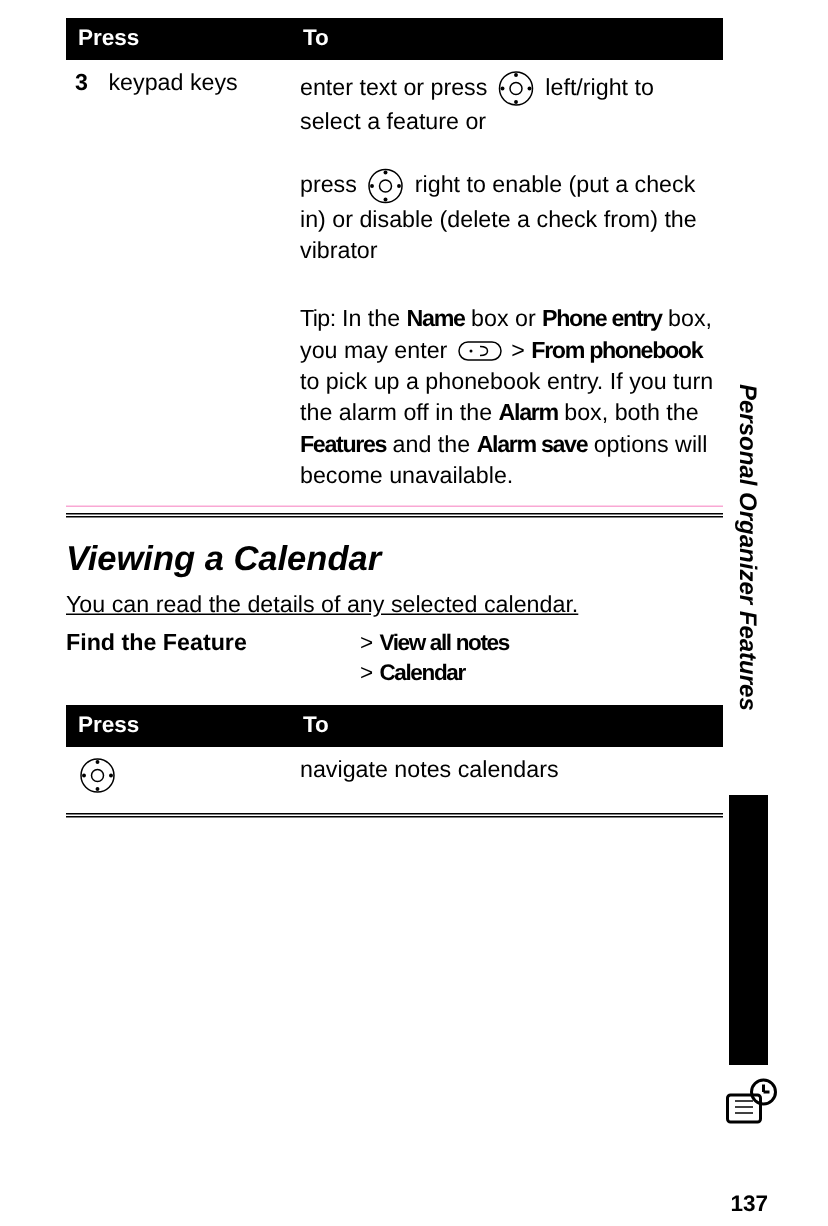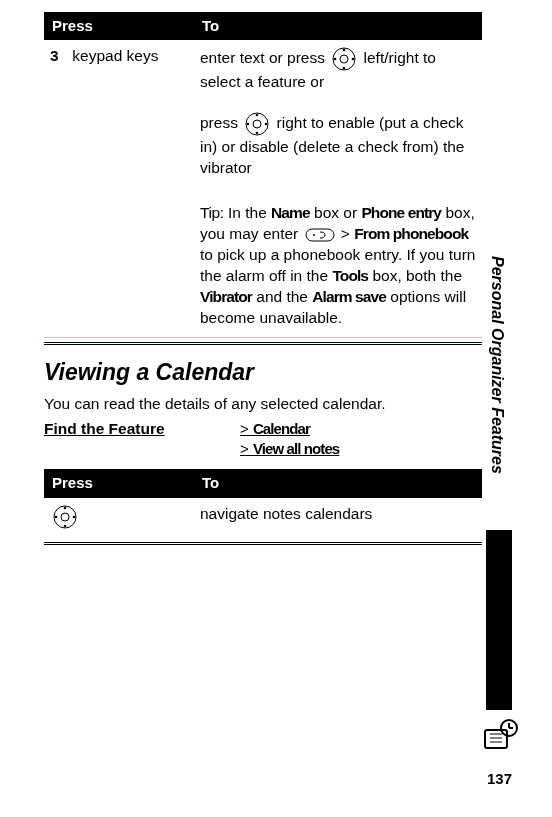--- a/index.html
+++ b/index.html
@@ -29,21 +29,21 @@
     height: 330px;
     font-style: italic;
     font-weight: bold;
     font-size: 16px;
     writing-mode: vertical-rl;
     text-align: center;
   }
   .page-num {
     position: absolute;
     right: 40px;
-    bottom: 28px;
+    bottom: 4px;
     font-weight: bold;
     font-size: 15px;
   }
   .alarm-icon {
     position: absolute;
     right: 32px;
     top: 716px;
   }
   table.inst {
     width: 100%;
@@ -72,22 +72,22 @@
     display: inline-block;
     vertical-align: middle;
     margin: 0 2px;
   }
   h2.sec {
     font-style: italic;
     font-weight: bold;
     font-size: 23px;
     margin: 12px 0 6px 0;
   }
-  p.body { margin-bottom: 3px; }
-  .find-row { display: flex; margin: 4px 0 10px 0; text-decoration: underline; }
+  p.body { margin-bottom: 3px; text-decoration: underline; }
+  .find-row { display: flex; margin: 4px 0 10px 0; }
   .find-label { font-weight: bold; width: 170px; font-size: 15.5px; }
   .find-path { font-size: 15px; }
   .find-path .line { display:block; padding-left: 0; }
   .find-path .line2 { padding-left: 26px; display:block;}
   .double-rule-bot { border-top: 3px double #000; height:0; margin-top:4px; margin-bottom:6px;}
   svg { display:inline-block; vertical-align:middle; }
 </style>
 </head>
 <body>
 
@@ -148,36 +148,36 @@
           </span>
           <span> right to enable (put a check in) or disable (delete a check from) the vibrator</span>
         </p>
         <p>
           <span class="bf">Tip:</span><span> In the </span><span class="bfcond">Name</span><span> box or </span><span class="bfcond">Phone entry</span><span> box, you may enter </span><span class="icon-softkey">
             <svg width="30" height="14" viewBox="0 0 30 14">
               <rect x="1" y="1" width="28" height="12" rx="6" fill="none" stroke="#000" stroke-width="1"></rect>
               <circle cx="9" cy="7" r="1" fill="#000"></circle>
               <path d="M15 4 Q20 4 20 7 Q20 10 15 10" fill="none" stroke="#000" stroke-width="1"></path>
             </svg>
-          </span><span> &gt; </span><span class="bfcond">From phonebook</span><span> to pick up a phonebook entry. If you turn the alarm off in the </span><span class="bfcond">Tools</span><span> box, both the </span><span class="bfcond">Vibrator</span><span> and the </span><span class="bfcond">Alarm save</span><span> options will become unavailable.</span>
+          </span><span> &gt; </span><span class="bfcond">From phonebook</span><span> to pick up a phonebook entry. If you turn the alarm off in the </span><span class="bfcond">Alarm</span><span> box, both the </span><span class="bfcond">Features</span><span> and the </span><span class="bfcond">Alarm save</span><span> options will become unavailable.</span>
         </p>
       </td>
     </tr>
   </tbody>
 </table>
 <div class="double-rule-bot"></div>
 
 <h2 class="sec">Viewing a Calendar</h2>
 <p class="body">You can read the details of any selected calendar.</p>
 
 <div class="find-row">
   <div class="find-label">Find the Feature</div>
   <div class="find-path">
+    <span class="line2"><span>&gt; </span><span class="bfcond">View all notes</span></span>
     <span class="line2"><span>&gt; </span><span class="bfcond">Calendar</span></span>
-    <span class="line2"><span>&gt; </span><span class="bfcond">View all notes</span></span>
   </div>
 </div>
 
 <table class="inst">
   <thead>
     <tr>
       <th>Press</th>
       <th>To</th>
     </tr>
   </thead>

